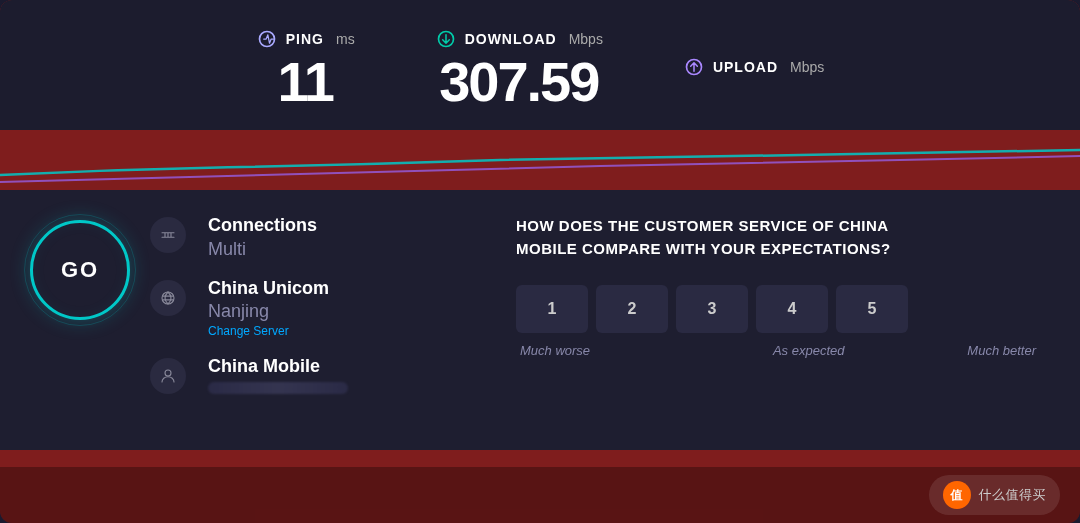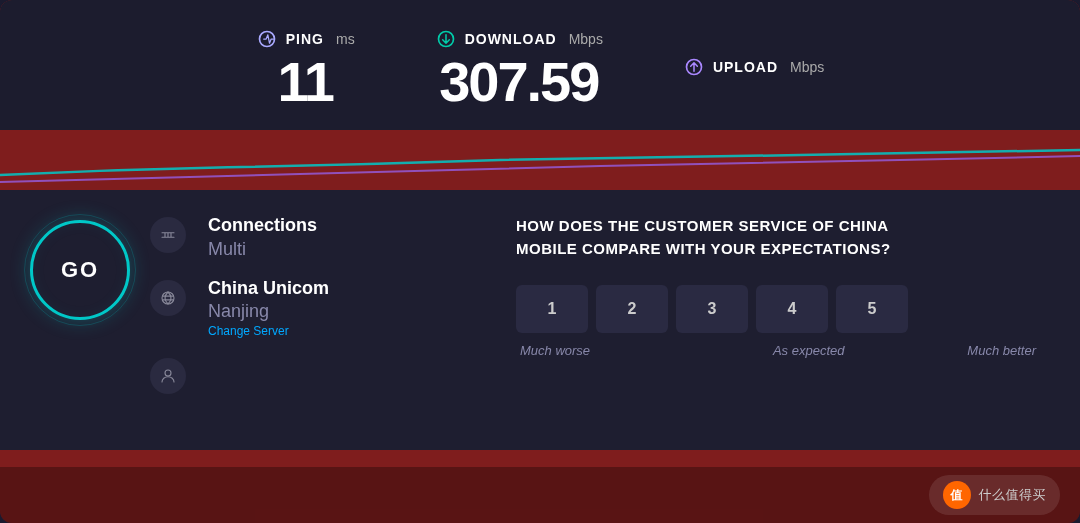--- a/index.html
+++ b/index.html
@@ -402,20 +402,24 @@
           </div>
         </div>
 
         <div class="server-row">
           <div class="server-icon">
             <svg width="18" height="18" viewBox="0 0 24 24" fill="none">
               <circle cx="12" cy="8" r="4" stroke="#888899" stroke-width="1.5"></circle>
               <path d="M4 20c0-4 3.6-7 8-7s8 3 8 7" stroke="#888899" stroke-width="1.5" stroke-linecap="round"></path>
             </svg>
           </div>
+          <div>
+            <div class="server-name">China Mobile</div>
+            <div class="blurred-line"></div>
+          </div>
         </div>
 
       </div>
     </div>
 
     <div class="right-panel">
 
       <div class="survey-question">HOW DOES THE CUSTOMER SERVICE OF CHINA MOBILE COMPARE WITH YOUR EXPECTATIONS?</div>
 
       <div class="rating-container">

